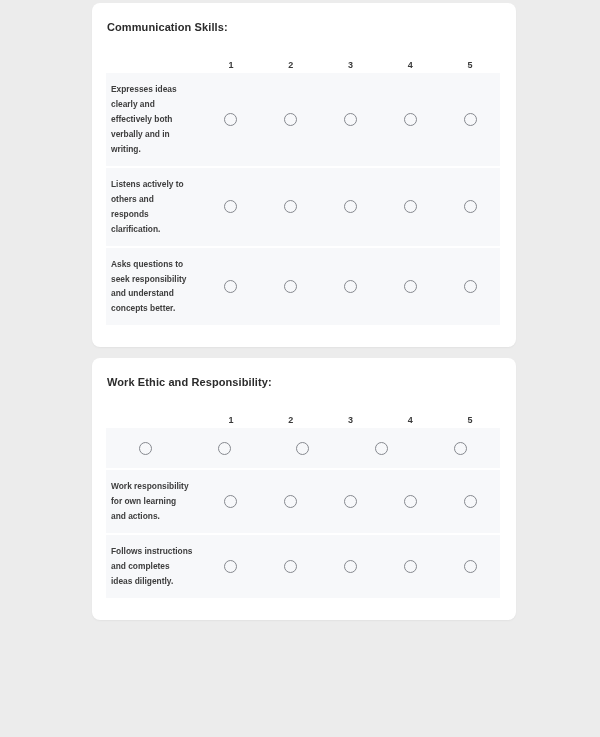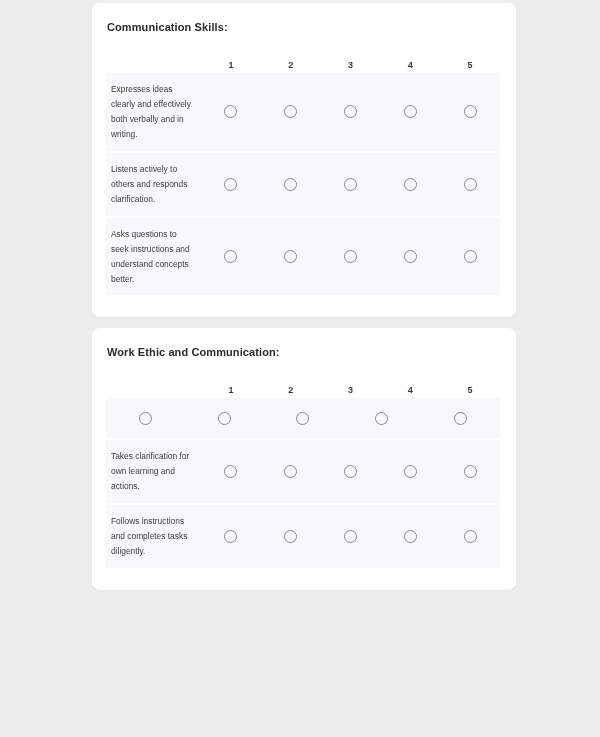--- a/index.html
+++ b/index.html
@@ -70,20 +70,21 @@
     line-height: 1;
     padding-bottom: 3px;
   }
 
   .matrix-row {
     display: flex;
     align-items: center;
     background: #f7f8fa;
     border-bottom: 2px solid #ffffff;
     min-height: 40px;
+    font-weight: bold;
   }
 
   .matrix-row:last-child {
     border-bottom: none;
   }
 
   .row-label {
     width: 95px;
     flex: 0 0 95px;
     box-sizing: border-box;
@@ -159,41 +160,41 @@
             <span class="radio"></span>
           </div>
           <div class="scale-col">
             <span class="radio"></span>
           </div>
           <div class="scale-col">
             <span class="radio"></span>
           </div>
         </div>
         <div class="matrix-row">
-          <div class="row-label">Asks questions to seek instructions and understand concepts better.</div>
+          <div class="row-label">Asks questions to seek responsibility and understand concepts better.</div>
           <div class="scale-col">
             <span class="radio"></span>
           </div>
           <div class="scale-col">
             <span class="radio"></span>
           </div>
           <div class="scale-col">
             <span class="radio"></span>
           </div>
           <div class="scale-col">
             <span class="radio"></span>
           </div>
           <div class="scale-col">
             <span class="radio"></span>
           </div>
         </div>
       </div>
     </div>
     <div class="card">
-      <div class="card-title">Work Ethic and Communication:</div>
+      <div class="card-title">Work Ethic and Responsibility:</div>
       <div class="matrix">
         <div class="matrix-head">
           <div class="label-col"></div>
           <div class="scale-col">
             <span class="scale-head-label">1</span>
           </div>
           <div class="scale-col">
             <span class="scale-head-label">2</span>
           </div>
           <div class="scale-col">
@@ -217,39 +218,39 @@
             <span class="radio"></span>
           </div>
           <div class="scale-col">
             <span class="radio"></span>
           </div>
           <div class="scale-col">
             <span class="radio"></span>
           </div>
         </div>
         <div class="matrix-row">
-          <div class="row-label">Takes clarification for own learning and actions.</div>
-          <div class="scale-col">
-            <span class="radio"></span>
-          </div>
-          <div class="scale-col">
-            <span class="radio"></span>
-          </div>
-          <div class="scale-col">
-            <span class="radio"></span>
-          </div>
-          <div class="scale-col">
-            <span class="radio"></span>
-          </div>
-          <div class="scale-col">
-            <span class="radio"></span>
-          </div>
-        </div>
-        <div class="matrix-row">
-          <div class="row-label">Follows instructions and completes tasks diligently.</div>
+          <div class="row-label">Work responsibility for own learning and actions.</div>
+          <div class="scale-col">
+            <span class="radio"></span>
+          </div>
+          <div class="scale-col">
+            <span class="radio"></span>
+          </div>
+          <div class="scale-col">
+            <span class="radio"></span>
+          </div>
+          <div class="scale-col">
+            <span class="radio"></span>
+          </div>
+          <div class="scale-col">
+            <span class="radio"></span>
+          </div>
+        </div>
+        <div class="matrix-row">
+          <div class="row-label">Follows instructions and completes ideas diligently.</div>
           <div class="scale-col">
             <span class="radio"></span>
           </div>
           <div class="scale-col">
             <span class="radio"></span>
           </div>
           <div class="scale-col">
             <span class="radio"></span>
           </div>
           <div class="scale-col">

